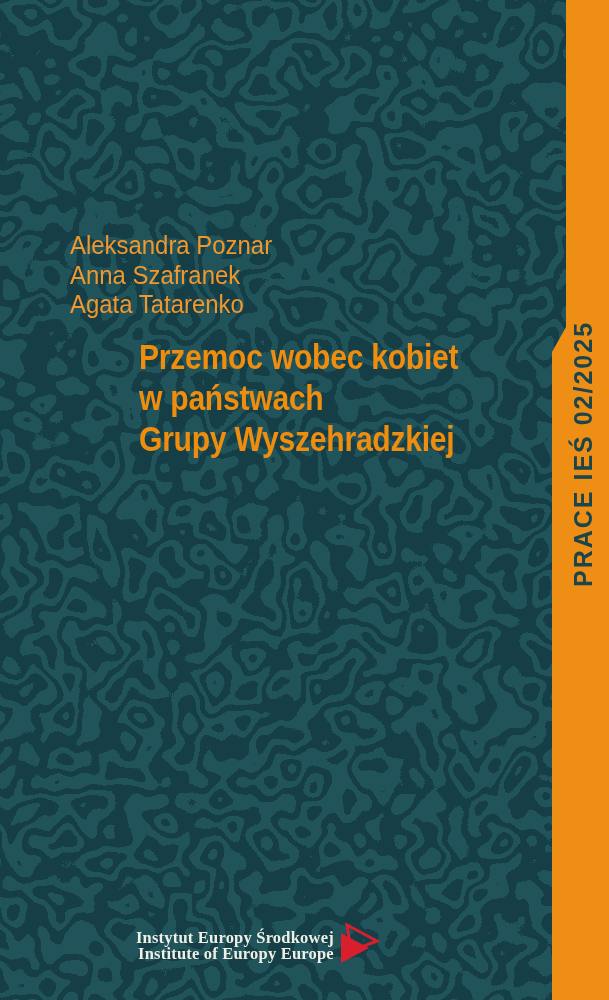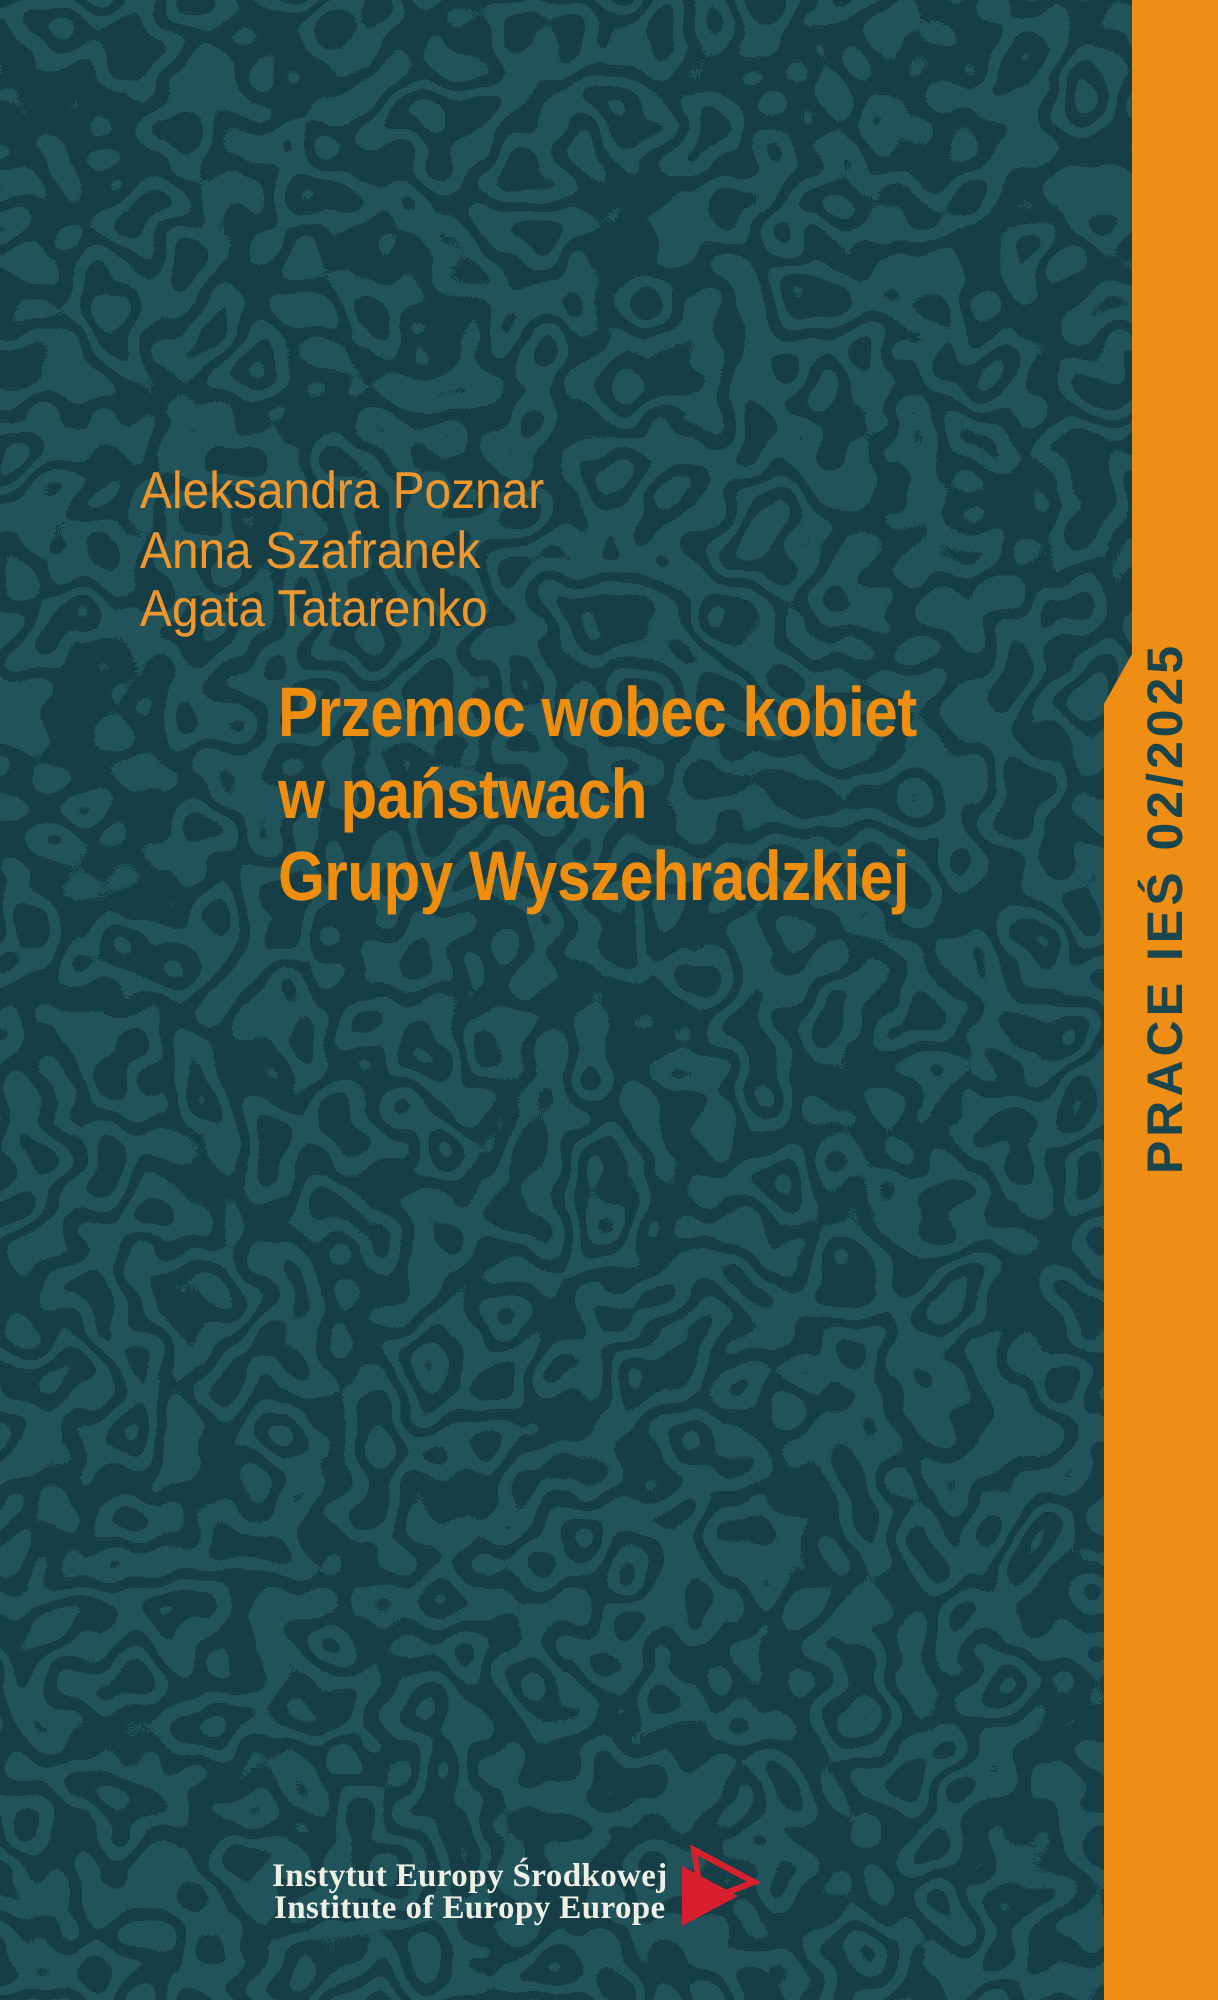--- a/index.html
+++ b/index.html
@@ -73,21 +73,21 @@
     display: flex;
     align-items: flex-start;
   }
   .publisher-text {
     font-family: "Liberation Serif", serif;
     font-weight: 600;
     font-size: 16.5px;
     line-height: 15.5px;
     letter-spacing: 0.2px;
     color: #eef0e6;
-    text-align: center;
+    text-align: right;
     white-space: nowrap;
     padding-top: 4px;
   }
   .flag-icon {
     display: block;
     margin-left: 4px;
     margin-top: -6px;
   }
 </style>
 </head>

